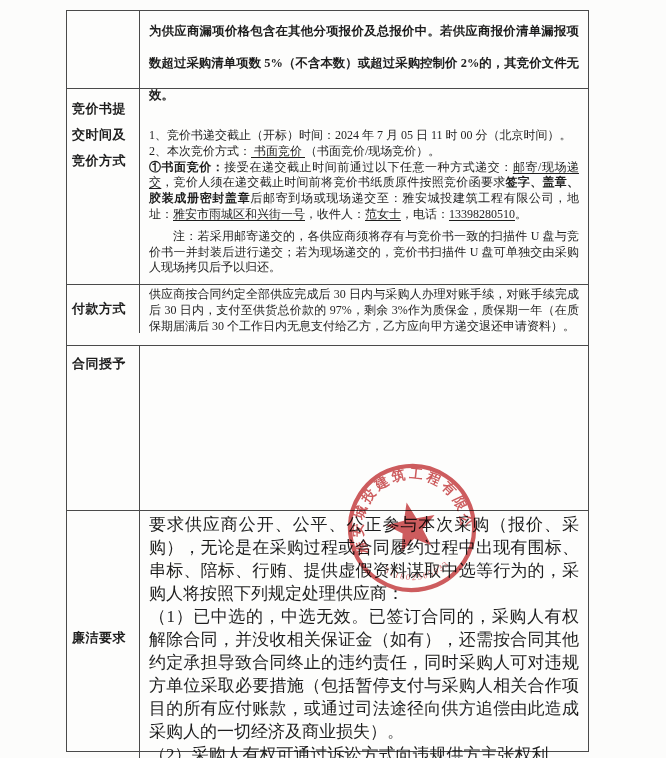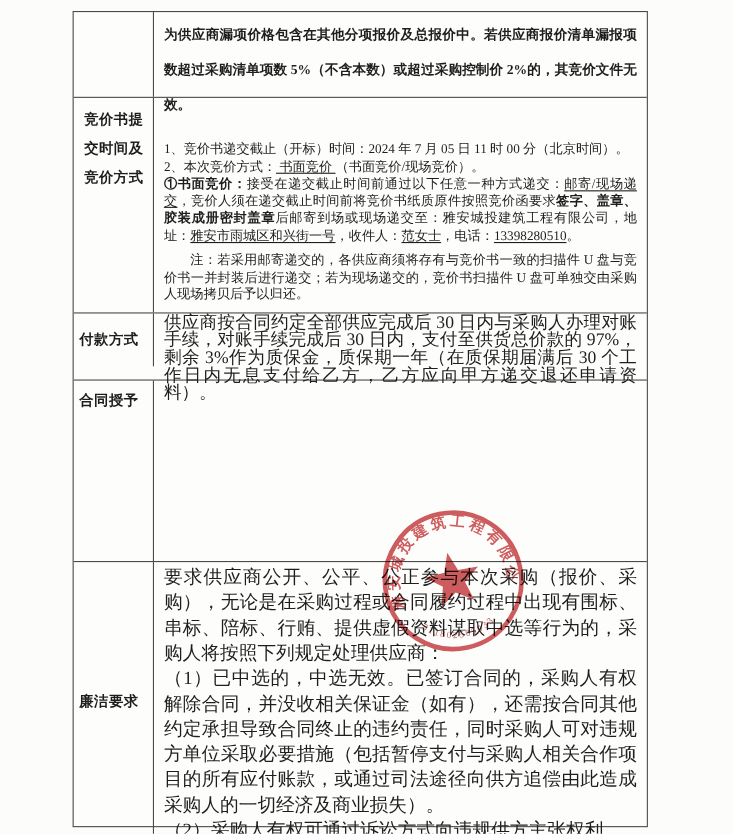--- a/index.html
+++ b/index.html
@@ -35,23 +35,23 @@
   .cell-label.center { justify-content: center; padding-top: 0; }
   .cell-content {
     flex: 1 1 auto;
     padding: 3px 9px 0 9px;
     text-align: justify;
   }
   .r1 { height: 77px; }
   .r1 .cell-content { font-size: 12.4px; line-height: 32px; padding-top: 4px; }
   .r2 { height: 196px; }
   .r2 .cell-content { font-size: 12px; line-height: 15.8px; padding-top: 4px; margin-top: 35px; }
-  .r2 .cell-label { line-height: 26px; padding-top: 7px; text-align: center; }
+  .r2 .cell-label { line-height: 26px; padding-top: 7px; }
   .r3 { height: 49px; }
-  .r3 .cell-content { font-size: 16px; line-height: 16px; padding-top: 1px; }
+  .r3 .cell-content { font-size: 12px; line-height: 16px; padding-top: 1px; }
   .r4 { height: 165px; margin-top: 12px; }
   .r4 .cell-content { font-size: 12.4px; line-height: 27.5px; padding-top: 0; }
   .r4 .cell-label { padding-top: 9px; }
   .r5 { height: 255px; }
   .r5 .cell-content { font-size: 17px; line-height: 23px; padding-top: 2px; }
   .para { text-align: justify; }
   .para.gap { margin-top: 6px; }
   .para.indent { text-indent: 2em; }
   .b { font-weight: bold; }
   .u { text-decoration: underline; text-underline-offset: 2px; }

